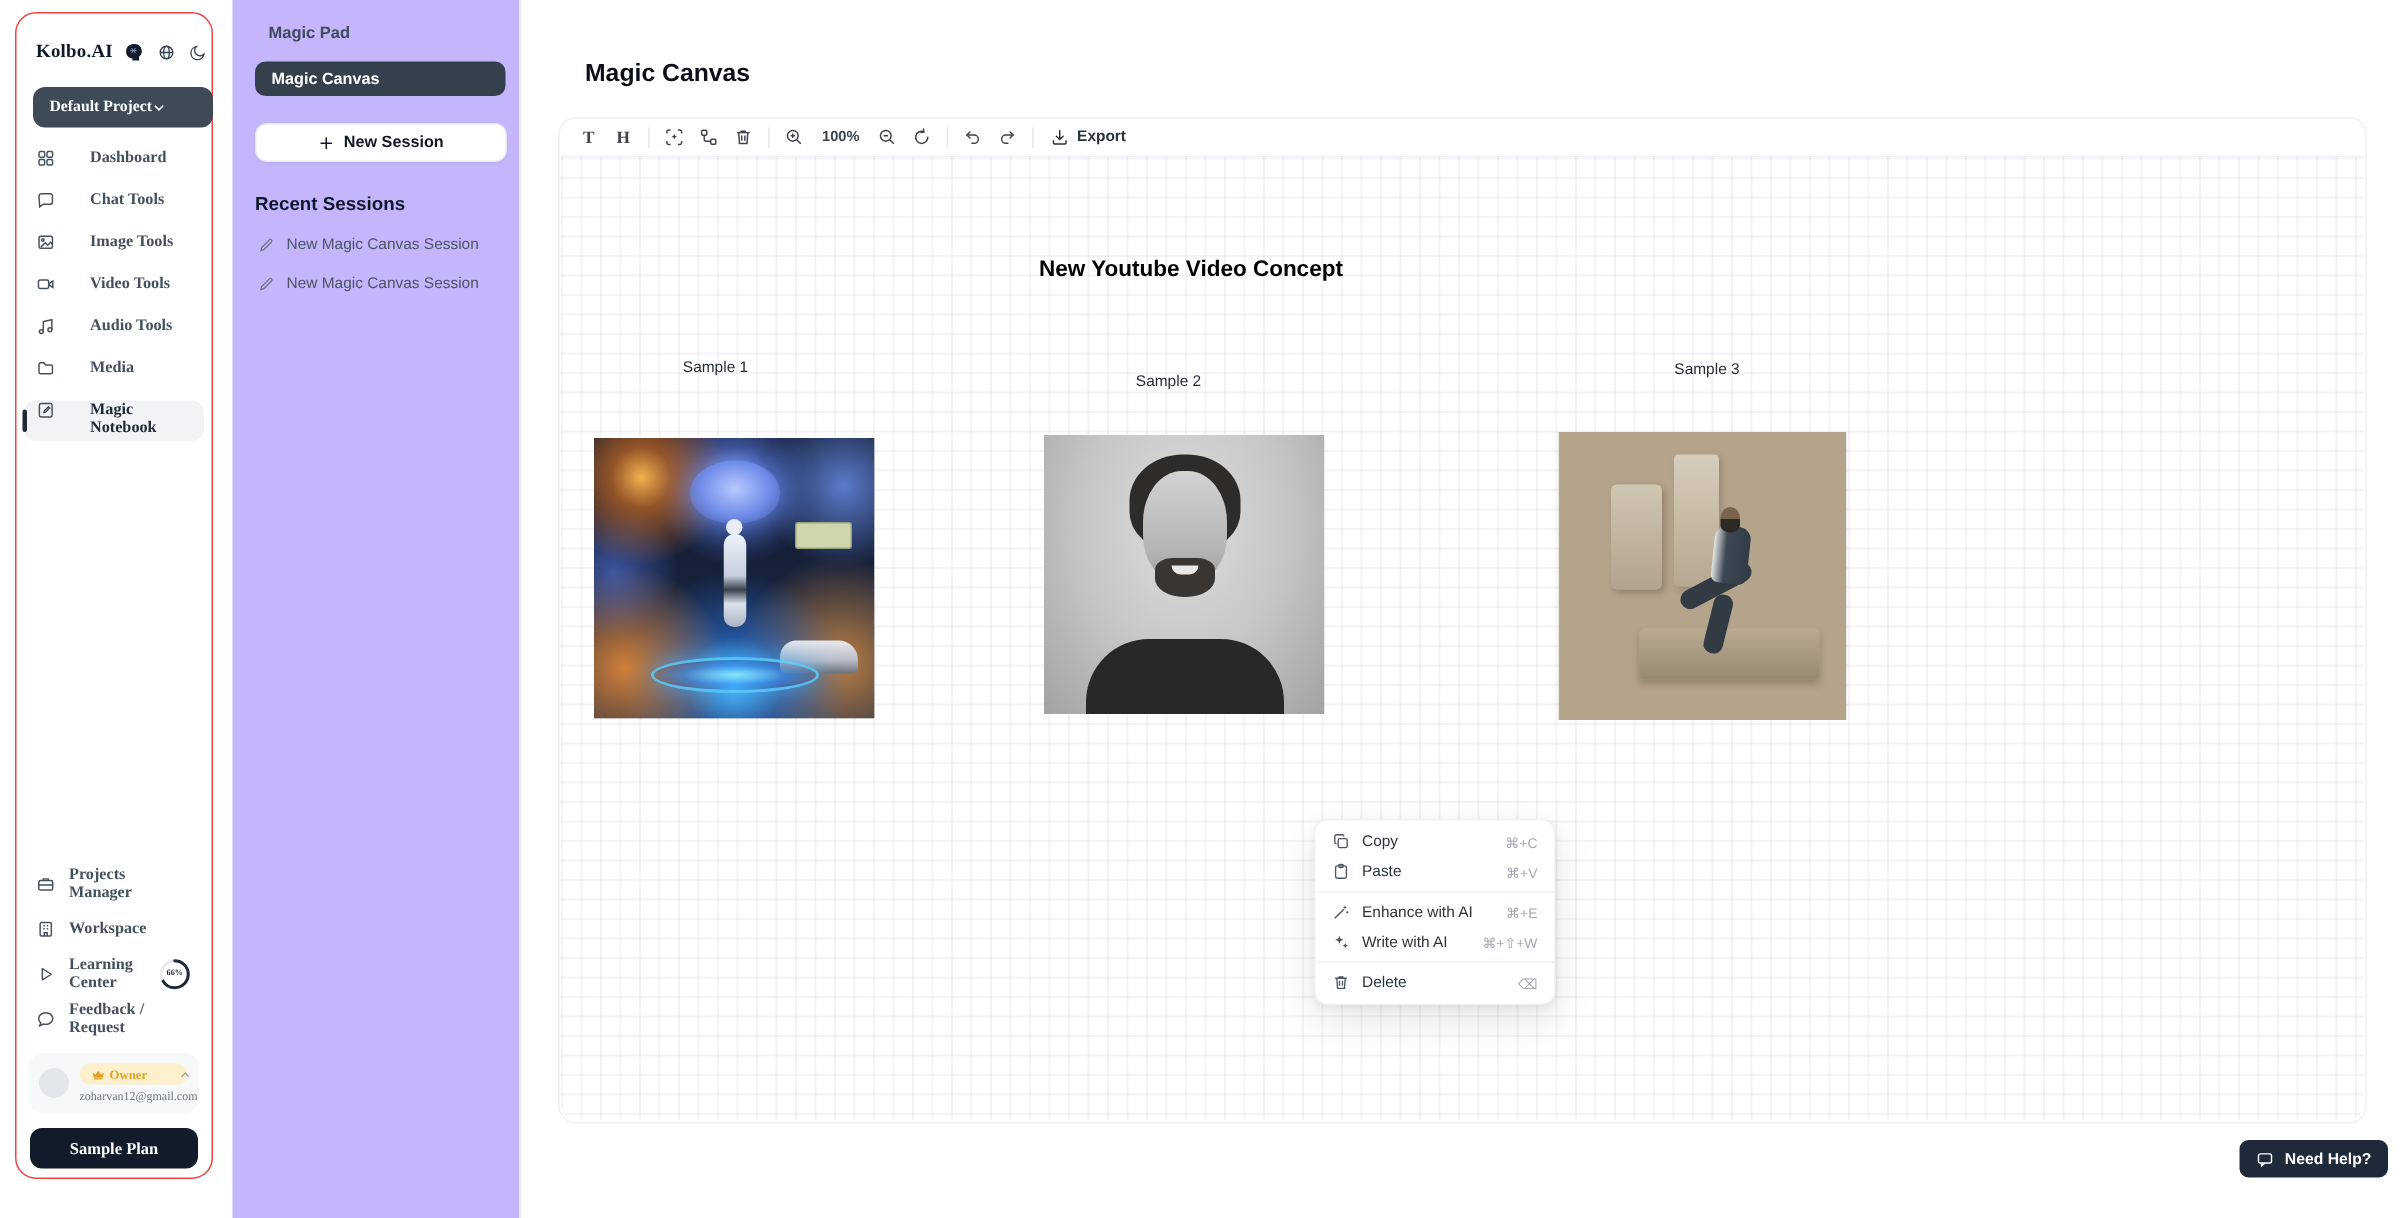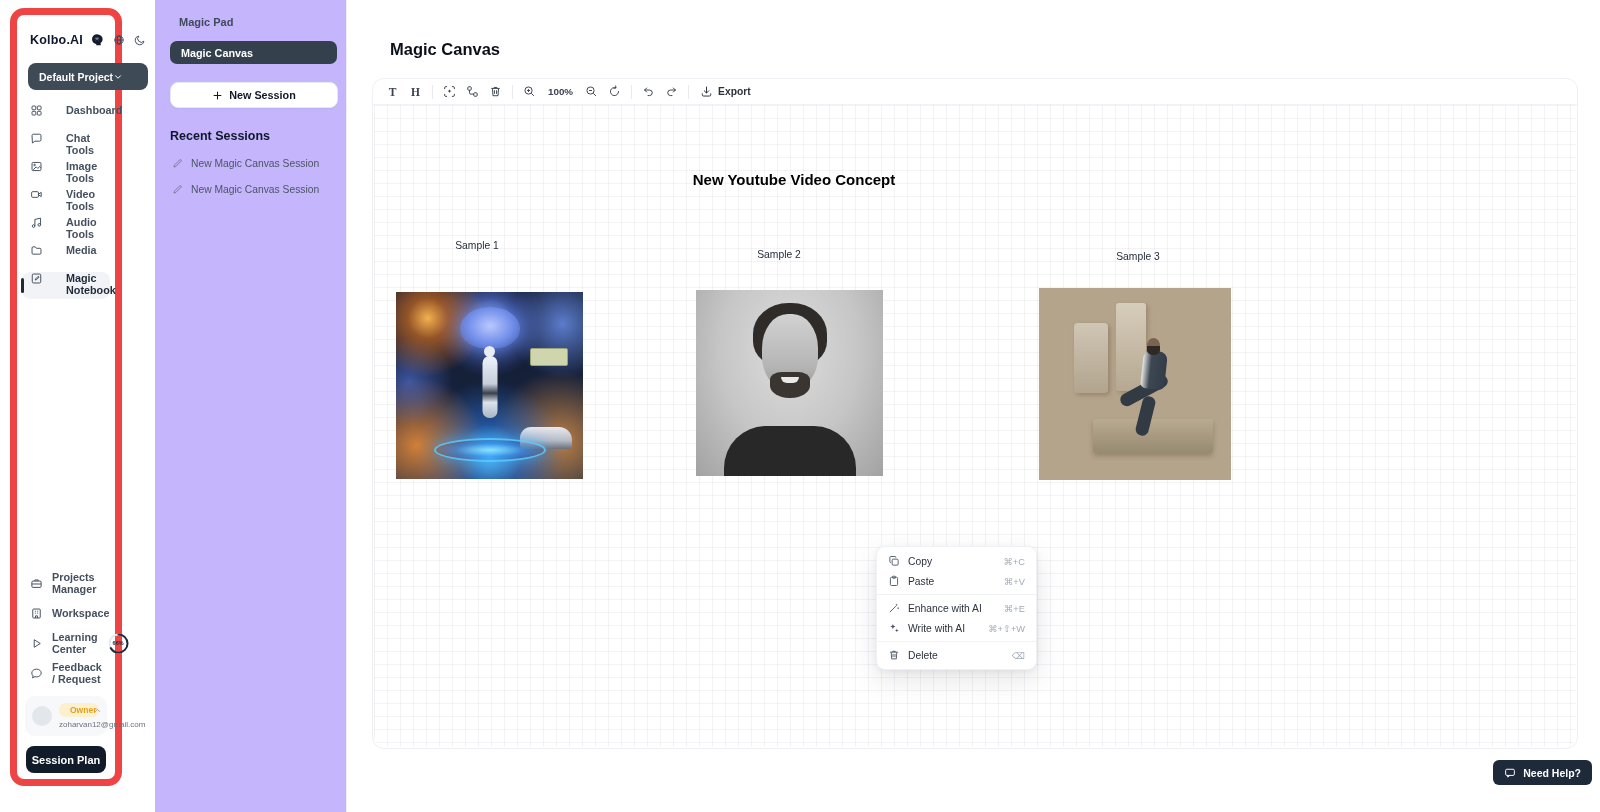--- a/index.html
+++ b/index.html
@@ -3,21 +3,21 @@
 <meta charset="utf-8">
 <title>Kolbo.AI — Magic Canvas</title>
 <style>
   * { margin:0; padding:0; box-sizing:border-box; }
   html,body { width:1600px; height:812px; }
   body { font-family:"Liberation Sans", sans-serif; background:#ffffff; color:#1f2937; overflow:hidden; }
   .app { position:relative; width:1600px; height:812px; background:#fff; }
   svg { display:block; }
 
   
-  .sidebar { position:absolute; left:10px; top:8px; width:112px; height:778px; background:#fff; border:7px solid #ef4444; border-radius:14px; }
+  .sidebar { position:absolute; left:10px; top:8px; width:132px; height:778px; background:#fff; border:1px solid #ef4444; border-radius:14px;font-family:Liberation Serif, serif; }
   .logo-row { display:flex; align-items:center; gap:7px; padding:18px 12px 0 13px; }
   .logo-text { font-size:12.5px; font-weight:800; color:#0f172a; letter-spacing:.2px; white-space:nowrap; }
   .logo-mark { color:#111827; }
   .top-ico { color:#334155; margin-left:2px; cursor:pointer; }
   .project-btn { margin:16px 10px 0 11px; width:120px; height:27px; background:#3e4a55; color:#fff; border:none; border-radius:8px; display:flex; align-items:center; padding:0 9px 0 11px; font-size:10.5px; font-weight:700; font-family:inherit; cursor:pointer; }
   .nav { margin-top:14px; }
   .nav-item { position:relative; display:flex; align-items:flex-start; gap:23px; height:27px; margin:1px 5px; padding:0 8px; font-size:10.8px; font-weight:600; color:#45505f; border-radius:8px; cursor:pointer; }
   .nav-item .ni { color:#45505f; flex:0 0 auto; }
   .nav-item.active { background:#f1f3f6; color:#1f2937; }
   .nav-item.active::before { content:""; position:absolute; left:-1px; top:6px; width:3px; height:15px; background:#1f2937; border-radius:3px; }
@@ -52,21 +52,21 @@
   .tb-div { width:1px; height:14px; background:#e7e9ee; margin:0 5px; }
   .tb-zoom { font-size:9.8px; font-weight:700; color:#3c434e; margin:0 7px; }
   .tb-export { display:flex; align-items:center; gap:5px; border:none; background:transparent; font-size:10.3px; font-weight:600; color:#2b323d; font-family:inherit; cursor:pointer; padding:0 6px; }
   .grid-area { position:absolute; left:1px; right:1px; top:26px; bottom:1px; border-radius:0 0 11px 11px;
     background-image: linear-gradient(rgba(135,115,150,.09) 1px, transparent 1px), linear-gradient(90deg, rgba(135,115,150,.09) 1px, transparent 1px);
     background-size:13px 13px; }
   .canvas-title { position:absolute; left:280px; top:66px; width:280px; text-align:center; font-size:15px; font-weight:800; color:#000; cursor:move; }
   .sample-label { position:absolute; width:120px; text-align:center; font-size:10.3px; font-weight:500; color:#1f2937; cursor:move; }
   .s1 { left:43px;  top:135px; }
   .s2 { left:345px; top:144px; }
-  .s3 { left:704px; top:146px; }
+  .s3 { left:704px; top:136px; }
   .canvas-img { position:absolute; overflow:hidden; cursor:move; }
   .ci1 { left:22px;  top:187px; width:187px; height:187px; }
   .ci2 { left:322px; top:185px; width:187px; height:186px; }
   .ci3 { left:665px; top:183px; width:192px; height:192px; }
 
   
   .img-ai { width:100%; height:100%; position:relative;
     background:
       radial-gradient(circle at 17% 14%, rgba(255,185,80,.95) 0%, rgba(255,130,30,.55) 9%, transparent 26%),
       radial-gradient(circle at 50% 16%, rgba(150,180,255,.9) 0%, rgba(95,125,235,.5) 13%, transparent 30%),
@@ -283,21 +283,21 @@
           </span>
           <span class="user-email">zoharvan12@gmail.com</span>
         </span>
         <span class="user-chevron">
           <svg width="9" height="9" viewBox="0 0 16 16" fill="none" stroke="currentColor" stroke-width="1.6" stroke-linecap="round">
               <path d="M4 10l4-4 4 4"></path>
             </svg>
         </span>
       </div>
 
-      <button class="upgrade-btn">Session Plan</button>
+      <button class="upgrade-btn">Sample Plan</button>
     </div>
   </aside>
 
   <section class="panel">
     <div class="pad-item">Magic Pad</div>
     <div class="canvas-pill">Magic Canvas</div>
     <button class="new-session-btn">
       <svg width="11" height="11" viewBox="0 0 16 16" fill="none" stroke="#111827" stroke-width="1.5" stroke-linecap="round">
           <path d="M8 3v10M3 8h10"></path>
         </svg>

